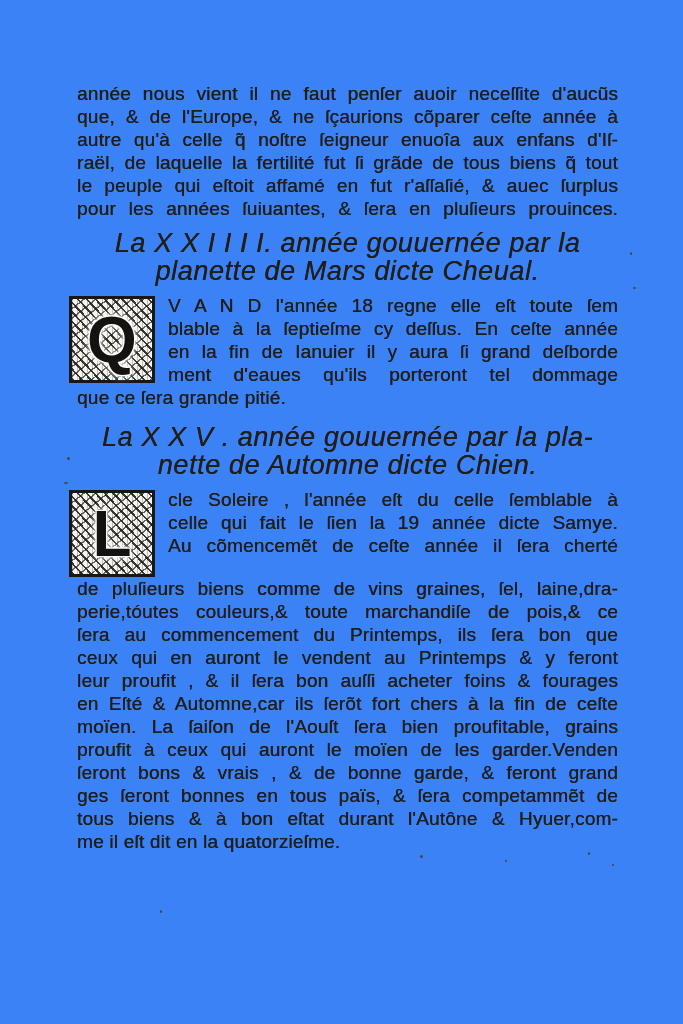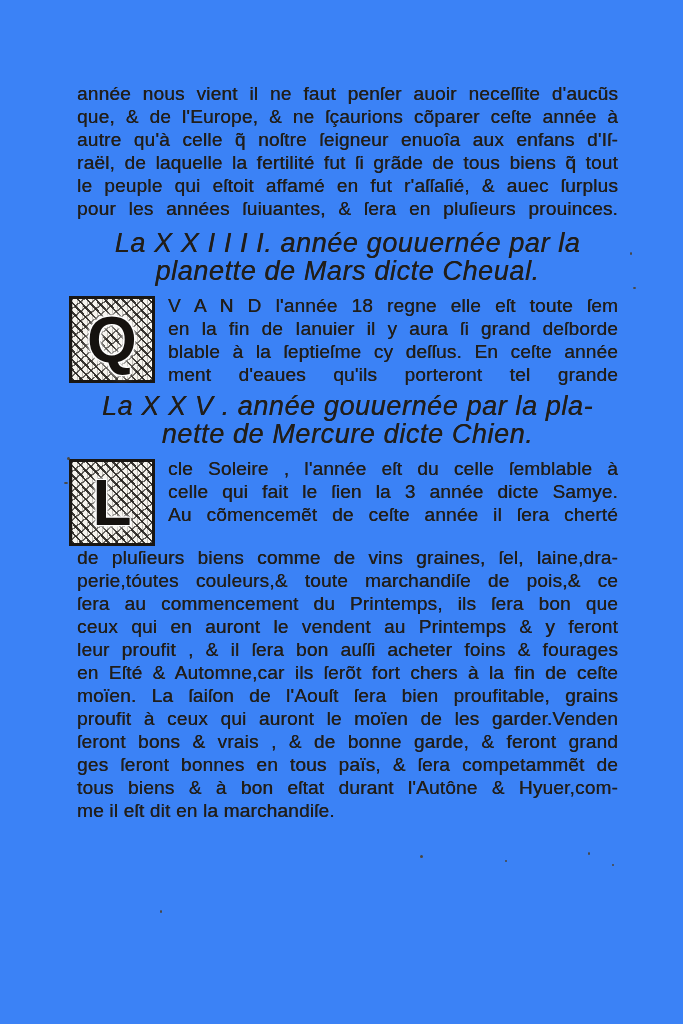--- a/index.html
+++ b/index.html
@@ -113,56 +113,59 @@
         <div class="line">planette de Mars dicte Cheual.</div>
       </div>
 
     <div class="with-initial">
       <div class="initial-row">
         <div class="initial-box">
           <span class="initial-letter">Q</span>
         </div>
         <div class="wrapped-col lines justify-all">
             <div class="line">V A N D l'année 18 regne elle eſt toute ſem</div>
+            <div class="line">blable à la ſeptieſme cy deſſus. En ceſte année</div>
             <div class="line">en la fin de Ianuier il y aura ſi grand deſborde</div>
-            <div class="line">blable à la ſeptieſme cy deſſus. En ceſte année</div>
-            <div class="line">ment d'eaues qu'ils porteront tel grande</div>
+            <div class="line">ment d'eaues qu'ils porteront tel dommage</div>
           </div>
       </div>
+      <div class="lines">
+          <div class="line">que ce ſera grande pitié.</div>
+        </div>
     </div>
 
-    <div class="heading" style="margin-top:6px;">
+    <div class="heading" style="margin-top:14px;">
         <div class="line">La X X V . année gouuernée par la pla-</div>
-        <div class="line">nette de Mercure dicte Chien.</div>
+        <div class="line">nette de Automne dicte Chien.</div>
       </div>
 
     <div class="with-initial">
       <div class="initial-row">
         <div class="initial-box">
           <span class="initial-letter">L</span>
         </div>
         <div class="wrapped-col lines justify-all">
             <div class="line">cle Soleire , l'année eſt du celle ſemblable à</div>
-            <div class="line">celle qui fait le ſien la 3 année dicte Samye.</div>
+            <div class="line">celle qui fait le ſien la 19 année dicte Samye.</div>
             <div class="line">Au cõmencemẽt de ceſte année il ſera cherté</div>
           </div>
       </div>
       <div class="lines">
           <div class="line">de pluſieurs biens comme de vins  graines, ſel, laine,dra-</div>
           <div class="line">perie,tóutes couleurs,&amp; toute marchandiſe de pois,&amp; ce</div>
           <div class="line">ſera au commencement du Printemps, ils ſera bon que</div>
           <div class="line">ceux qui en auront le vendent au Printemps &amp; y feront</div>
           <div class="line">leur proufit , &amp; il ſera bon auſſi acheter foins &amp;  fourages</div>
           <div class="line">en Eſté &amp; Automne,car ils ſerõt fort chers à la fin de ceſte</div>
           <div class="line">moïen. La ſaiſon de l'Aouſt ſera  bien proufitable, grains</div>
           <div class="line">proufit à ceux qui auront le moïen de les garder.Venden</div>
           <div class="line">ſeront bons &amp; vrais , &amp; de bonne garde, &amp; feront grand</div>
           <div class="line">ges ſeront bonnes en tous païs, &amp; ſera  competammẽt de</div>
           <div class="line">tous biens &amp; à bon eſtat durant l'Autône &amp; Hyuer,com-</div>
-          <div class="line">me il eſt dit en la marchandiſe.</div>
+          <div class="line">me il eſt dit en la quatorzieſme.</div>
         </div>
     </div>
 
   </div>
 
   <div class="speck" style="left:420px; top:855px; width:3px; height:3px;"></div>
   <div class="speck" style="left:505px; top:860px; width:2px; height:2px;"></div>
   <div class="speck" style="left:588px; top:852px; width:2px; height:3px;"></div>
   <div class="speck" style="left:612px; top:864px; width:2px; height:2px;"></div>
   <div class="speck" style="left:67px; top:457px; width:3px; height:3px;"></div>

